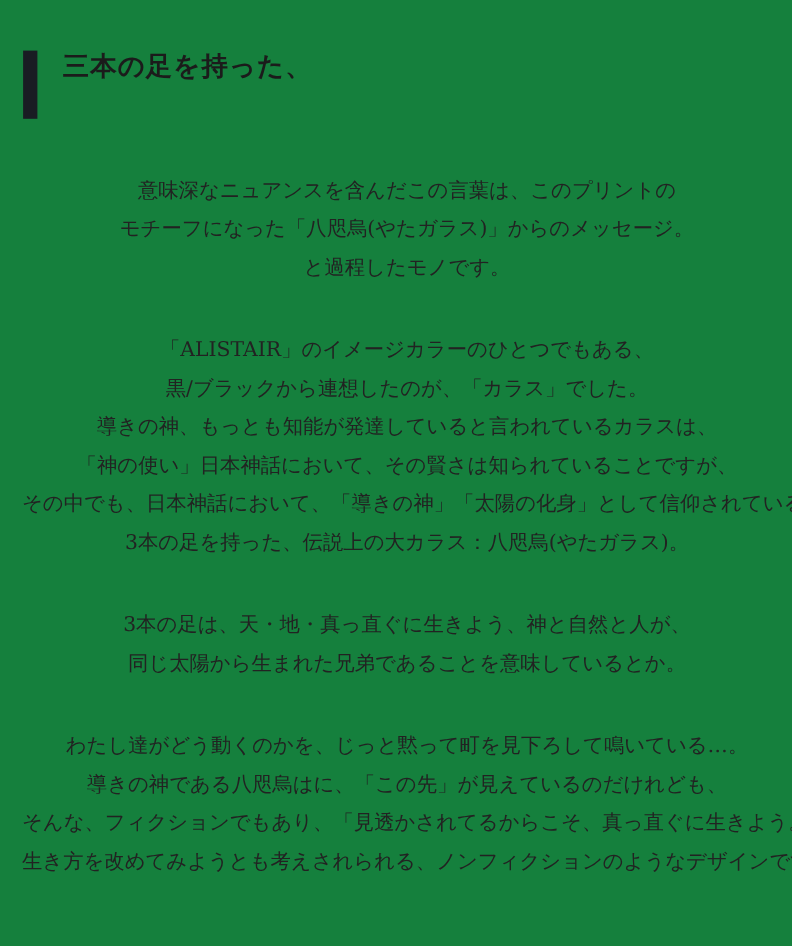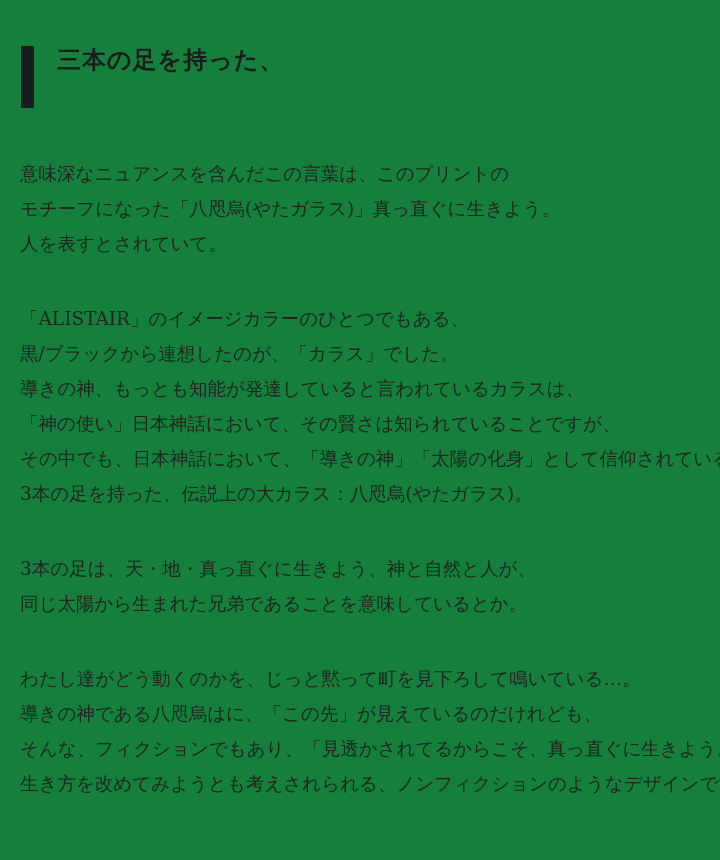--- a/index.html
+++ b/index.html
@@ -35,20 +35,21 @@
     line-height: 34px;
     color: #1b1b1b;
     letter-spacing: 1px;
   }
   .content {
     margin: 48px 0 0 20px;
     font-family: "DejaVu Serif", "Liberation Serif", serif;
     font-size: 18.5px;
     line-height: 35px;
     color: #222222;
+    text-align: center;
   }
   .paragraph {
     margin: 0 0 40px 0;
   }
   .text-line {
     white-space: nowrap;
   }
 </style>
 </head>
 <body>
@@ -59,22 +60,22 @@
     <div class="accent-bar"></div>
     <div class="heading-text">
       <div class="heading-line">三本の足を持った、</div>
     </div>
   </div>
 
   <div class="content">
 
     <div class="paragraph">
       <div class="text-line">意味深なニュアンスを含んだこの言葉は、このプリントの</div>
-      <div class="text-line">モチーフになった「八咫烏(やたガラス)」真っ直ぐに生きよう。</div>
-      <div class="text-line">人を表すとされていて。</div>
+      <div class="text-line">モチーフになった「八咫烏(やたガラス)」からのメッセージ。</div>
+      <div class="text-line">と過程したモノです。</div>
     </div>
 
     <div class="paragraph">
       <div class="text-line">「ALISTAIR」のイメージカラーのひとつでもある、</div>
       <div class="text-line">黒/ブラックから連想したのが、「カラス」でした。</div>
       <div class="text-line">導きの神、もっとも知能が発達していると言われているカラスは、</div>
       <div class="text-line">「神の使い」日本神話において、その賢さは知られていることですが、</div>
       <div class="text-line">その中でも、日本神話において、「導きの神」「太陽の化身」として信仰されている、</div>
       <div class="text-line">3本の足を持った、伝説上の大カラス：八咫烏(やたガラス)。</div>
     </div>

